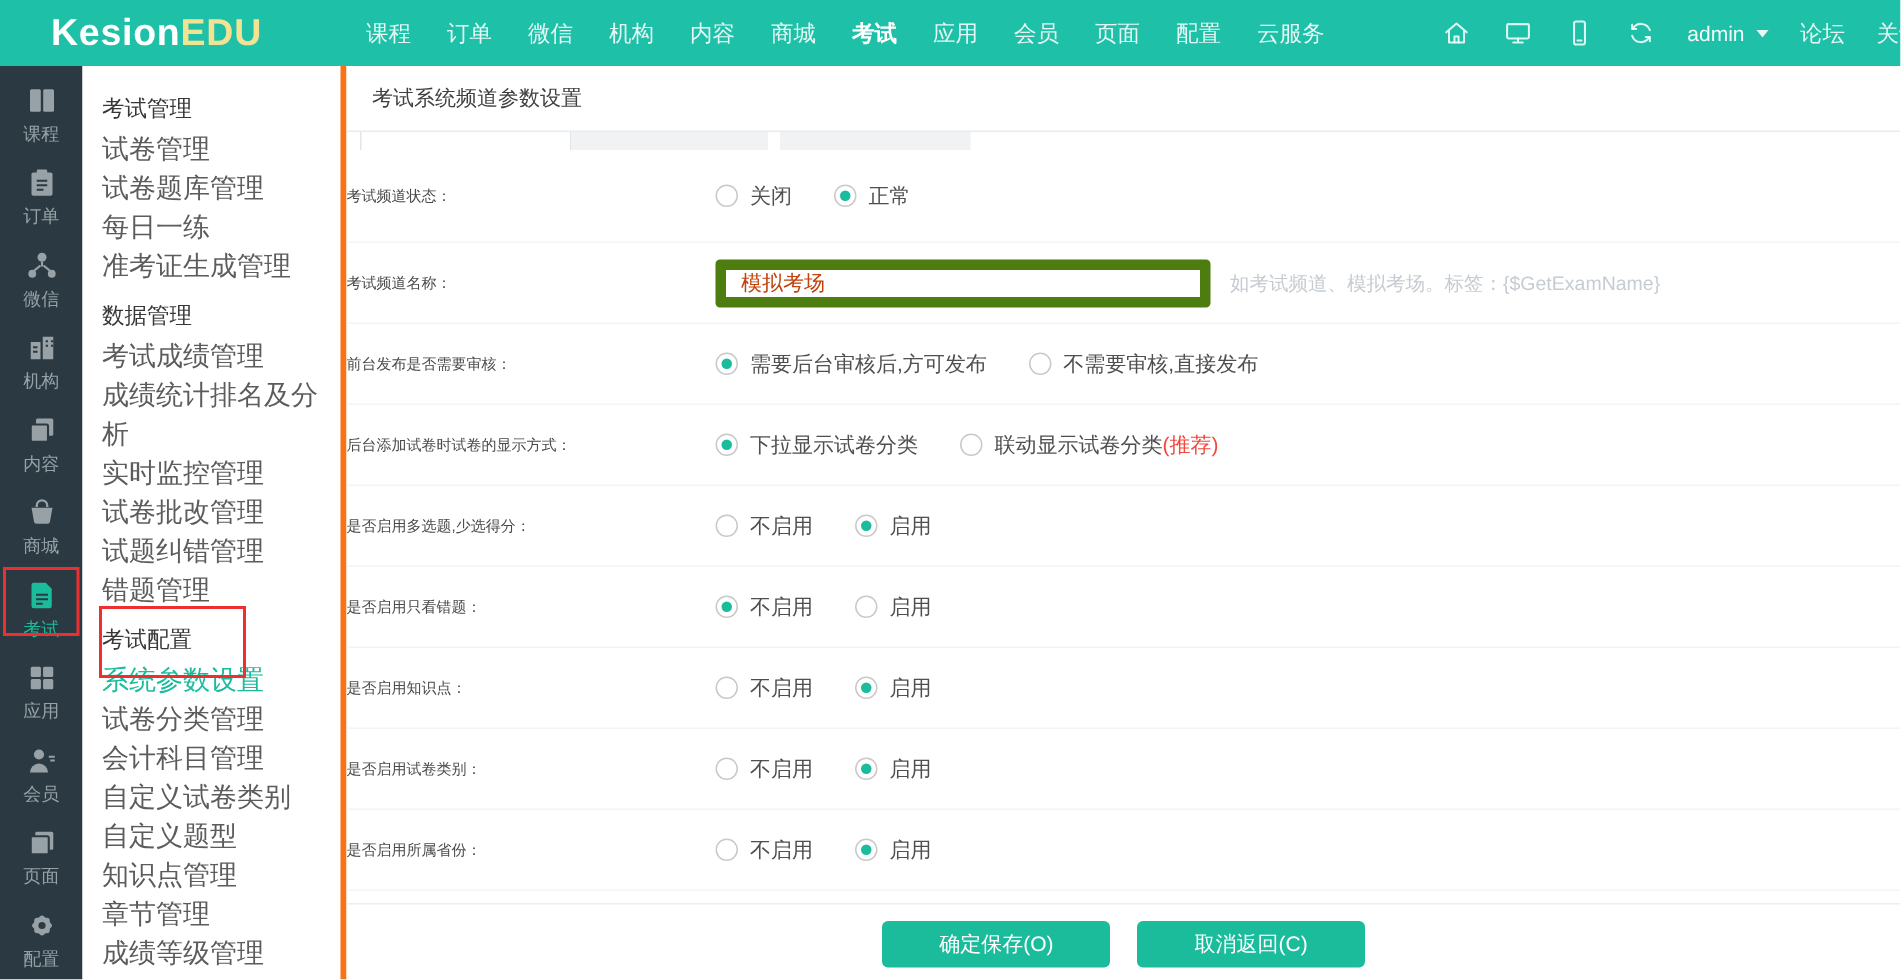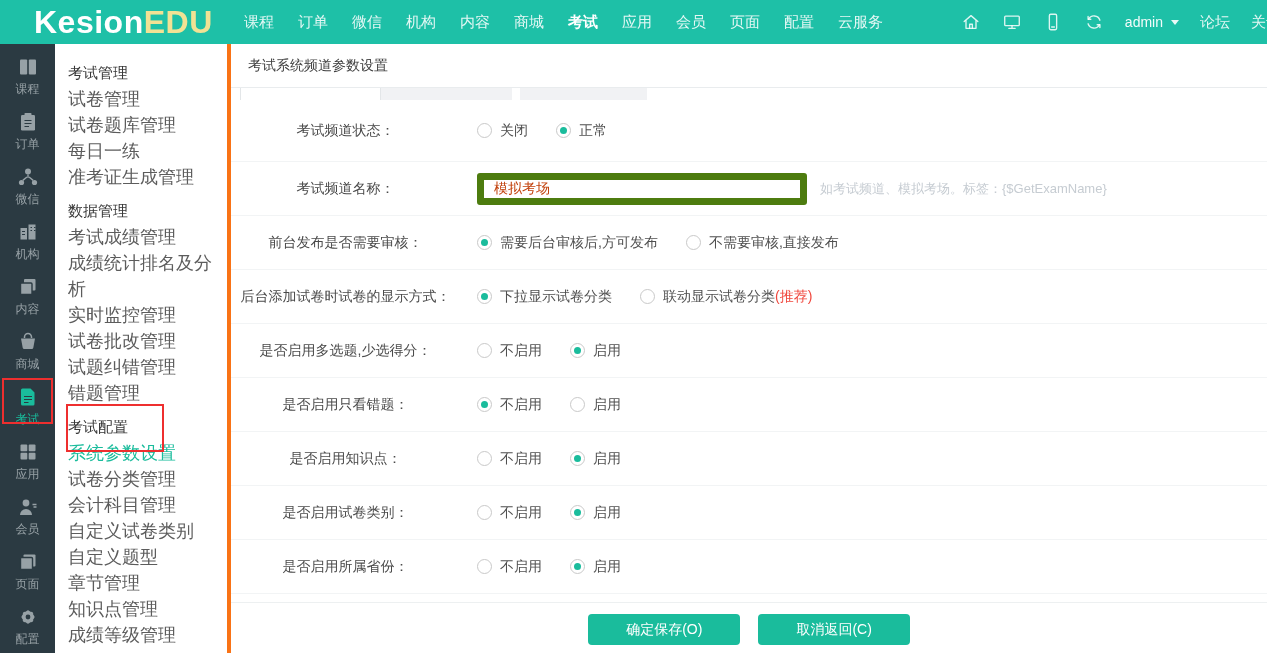--- a/index.html
+++ b/index.html
@@ -5,21 +5,21 @@
   :root{
     --topbar_bg:#1ec0a7; --sidebar_bg:#2b3a42; --accent:#1abc9c;
     --logo_accent:#f1e294; --annotation:#ee2f2f; --warning_red:#f0483e;
   }
   *{margin:0;padding:0;box-sizing:border-box;}
   html,body{width:1267px;height:653px;overflow:hidden;}
   body{font-family:"Liberation Sans","DejaVu Sans",sans-serif;background:#fff;position:relative;}
 
   
   .topbar{height:44px;background:var(--topbar_bg);position:relative;}
-  .logo{position:absolute;left:34px;top:0;line-height:44px;font-size:32px;font-weight:bold;letter-spacing:.5px;cursor:pointer;}
+  .logo{position:absolute;left:34px;top:0;line-height:44px;font-size:25px;font-weight:bold;letter-spacing:.5px;cursor:pointer;}
   .logo-primary{color:#fff;}
   .logo-accent{color:var(--logo_accent);}
   .topnav{position:absolute;left:244px;top:0;height:44px;display:flex;align-items:center;gap:24px;}
   .nav-item{color:rgba(255,255,255,.88);font-size:15px;cursor:pointer;white-space:nowrap;}
   .nav-item.active{color:#fff;font-weight:bold;}
   .topbar-right{position:absolute;right:-14px;top:0;height:44px;display:flex;align-items:center;gap:21px;}
   .tb-icon{width:20px;height:20px;color:rgba(255,255,255,.85);cursor:pointer;}
   .tb-icon svg{width:100%;height:100%;display:block;}
   .tb-user{color:rgba(255,255,255,.95);font-size:14px;display:flex;align-items:center;gap:8px;cursor:pointer;}
   .caret{width:0;height:0;border-left:4px solid transparent;border-right:4px solid transparent;border-top:5px solid rgba(255,255,255,.9);}
@@ -48,21 +48,21 @@
   .content-header{height:44px;line-height:43px;padding-left:17px;font-size:14px;color:#404040;border-bottom:1px solid #e9ecee;flex:none;}
   .tabstrip{height:12px;display:flex;padding-left:9px;flex:none;}
   .tab{height:12px;cursor:pointer;}
   .tab-active{width:141px;background:#fff;border-left:1px solid #e3e6e8;border-right:1px solid #e3e6e8;}
   .tab-gray{width:131px;background:#f1f2f4;}
   .tab-gray2{margin-left:8px;width:127px;}
 
   .form{flex:none;}
   .form-row{display:flex;align-items:center;border-bottom:1px solid #f2f4f5;height:54px;}
   .form-row.first{height:62px;}
-  .form-label{width:229px;text-align:center;font-size:14px;color:#4a4a4a;flex:none;white-space:nowrap;}
+  .form-label{width:229px;text-align:left;font-size:10px;color:#4a4a4a;flex:none;white-space:nowrap;}
   .form-control{margin-left:17px;display:flex;align-items:center;}
   .radio-option{display:flex;align-items:center;margin-right:28px;cursor:pointer;}
   .radio{width:15px;height:15px;border-radius:50%;border:1px solid #c9c9c9;background:#fff;position:relative;flex:none;}
   .radio.checked::after{content:"";position:absolute;left:3px;top:3px;width:7px;height:7px;border-radius:50%;background:var(--accent);}
   .radio-text{margin-left:8px;font-size:14px;color:#4f4f4f;white-space:nowrap;}
   .radio-suffix{color:var(--warning_red);font-size:14px;white-space:nowrap;}
   .text-input{width:330px;height:32px;border:7px solid #4d7c0f;border-radius:3px;padding:0 10px;font-size:14px;color:#c2410c;font-family:inherit;outline:none;}
   .hint{margin-left:13px;font-size:13px;color:#c6ccd2;white-space:nowrap;}
 
   .spacer{height:9px;border-bottom:1px solid #edf0f1;flex:none;}
@@ -259,22 +259,22 @@
         <div class="menu-item">试题纠错管理</div>
         <div class="menu-item">错题管理</div>
       </div>
       <div class="menu-section">
         <div class="menu-header">考试配置</div>
         <div class="menu-item active">系统参数设置</div>
         <div class="menu-item">试卷分类管理</div>
         <div class="menu-item">会计科目管理</div>
         <div class="menu-item">自定义试卷类别</div>
         <div class="menu-item">自定义题型</div>
+        <div class="menu-item">知识点管理</div>
         <div class="menu-item">章节管理</div>
-        <div class="menu-item">知识点管理</div>
         <div class="menu-item">成绩等级管理</div>
       </div>
     </div>
   <div class="content">
     <div class="content-header">考试系统频道参数设置</div>
     <div class="tabstrip">
       <div class="tab tab-active"></div>
       <div class="tab tab-gray"></div>
       <div class="tab tab-gray tab-gray2"></div>
     </div>

